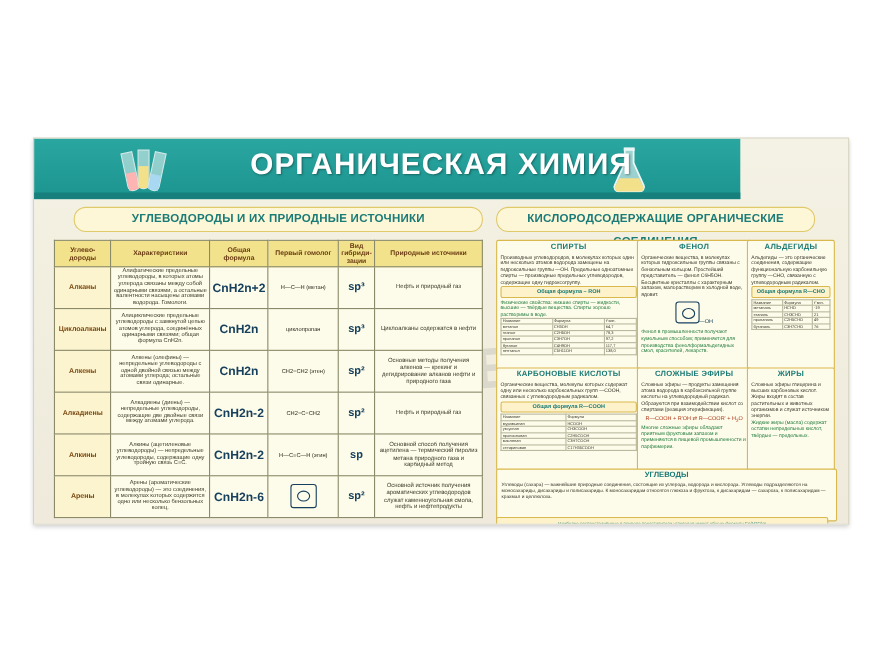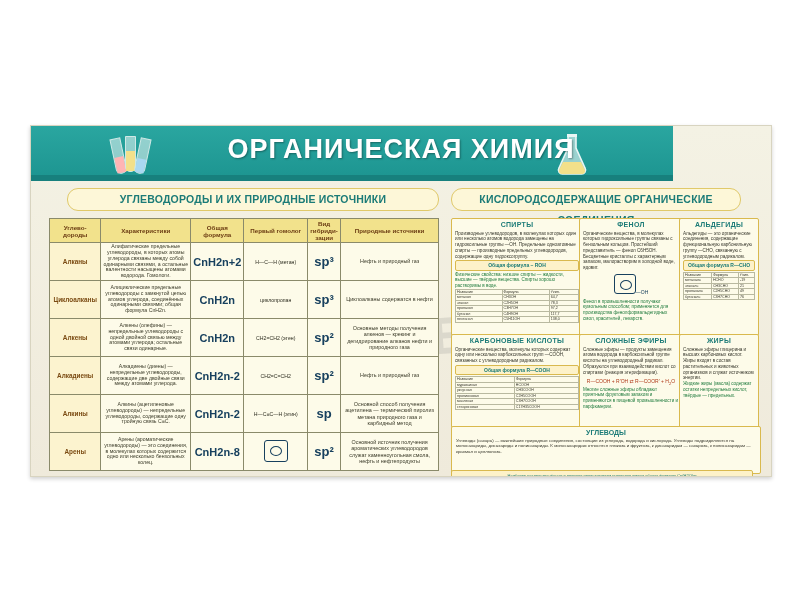--- a/index.html
+++ b/index.html
@@ -50,21 +50,21 @@
     background:#fdfbe9;font-size:5.2px;color:#2d2d20;
   }
   table.hc th,table.hc td{border:1px solid #8a8a6a;padding:1px 2px;vertical-align:middle;}
   table.hc th{
     background:#f2e28c;color:#6a3b12;font-size:6.2px;font-weight:bold;text-align:center;height:20px;
   }
   table.hc td.name{background:#fcf3cf;color:#7a4a12;font-weight:bold;font-size:6.4px;text-align:center;width:46px;}
   td.chars{width:84px;text-align:center;line-height:1.12;color:#3a3a28;}
   td.formula{width:36px;text-align:center;font-size:11px;font-weight:bold;color:#17405e;}
   td.homolog{width:58px;text-align:center;}
-  td.hyb{width:28px;text-align:center;font-size:13px;font-weight:bold;color:#17405e;margin-top:16px;}
+  td.hyb{width:28px;text-align:center;font-size:10px;font-weight:bold;color:#17405e;margin-top:16px;}
   td.src{width:92px;text-align:center;line-height:1.15;color:#3a3a28;font-size:5.4px;}
   .row-h{height:38px;}
   .hexa{display:inline-block;width:22px;height:20px;border:1px solid #17405e;border-radius:3px;position:relative;}
   .hexa:after{content:"";position:absolute;left:5px;top:5px;width:10px;height:8px;border:1px solid #17405e;border-radius:50%;}
 
   
   .card{
     position:absolute;background:#fdfbe9;border:1px solid #d9b94e;border-radius:2px;
     font-size:4.6px;color:#35352a;line-height:1.25;padding:2px 3px;overflow:hidden;
   }
@@ -174,21 +174,21 @@
         <td class="name">Алкины</td>
         <td class="chars">Алкины (ацетиленовые углеводороды) — непредельные углеводороды, содержащие одну тройную связь С≡С.</td>
         <td class="formula">CnH2n-2</td>
         <td class="homolog">H—C≡C—H (этин)</td>
         <td class="hyb">sp</td>
         <td class="src">Основной способ получения ацетилена — термический пиролиз метана природного газа и карбидный метод</td>
       </tr>
       <tr class="row-h">
         <td class="name">Арены</td>
         <td class="chars">Арены (ароматические углеводороды) — это соединения, в молекулах которых содержится одно или несколько бензольных колец.</td>
-        <td class="formula">CnH2n-8</td>
+        <td class="formula">CnH2n-6</td>
         <td class="homolog">
           <span class="hexa"></span>
         </td>
         <td class="hyb">sp²</td>
         <td class="src">Основной источник получения ароматических углеводородов служат каменноугольная смола, нефть и нефтепродукты</td>
       </tr>
     </tbody>
   </table>
 
   <div class="card" style="left:420px;top:92px;width:124px;height:112px;">

